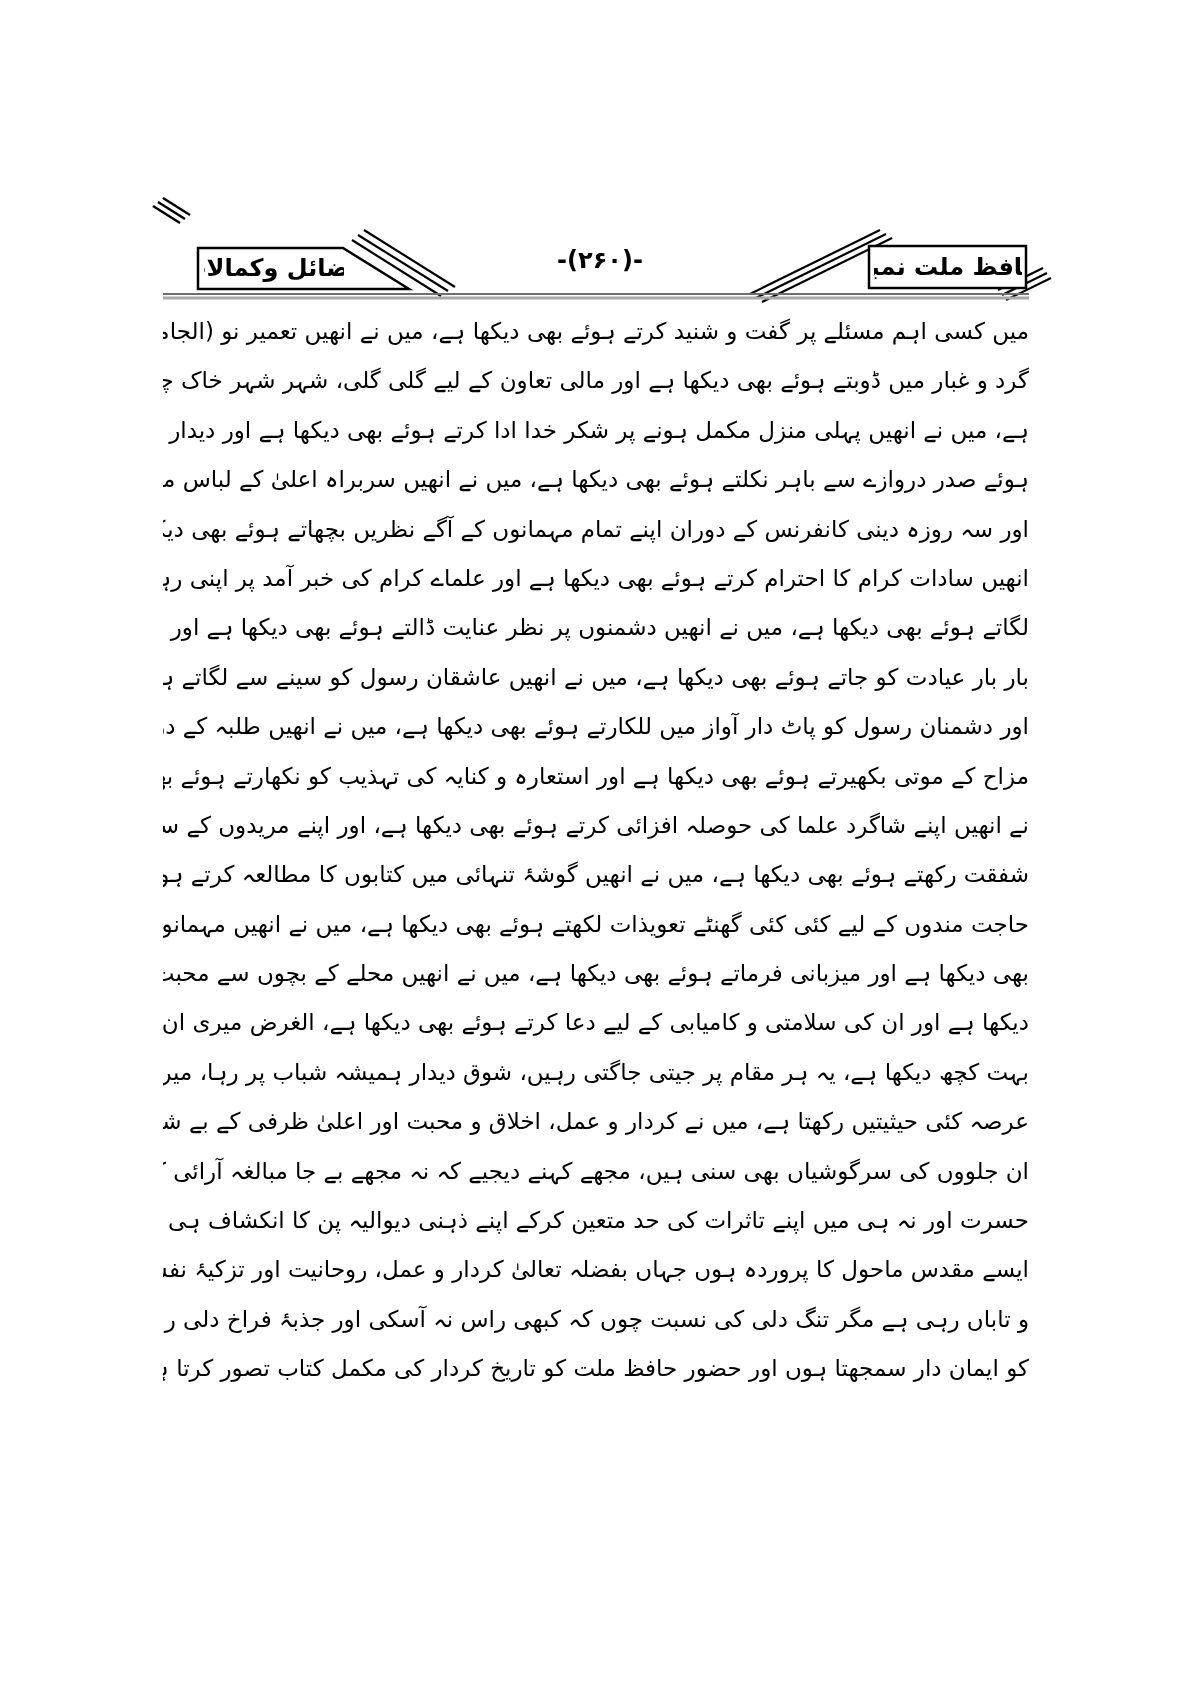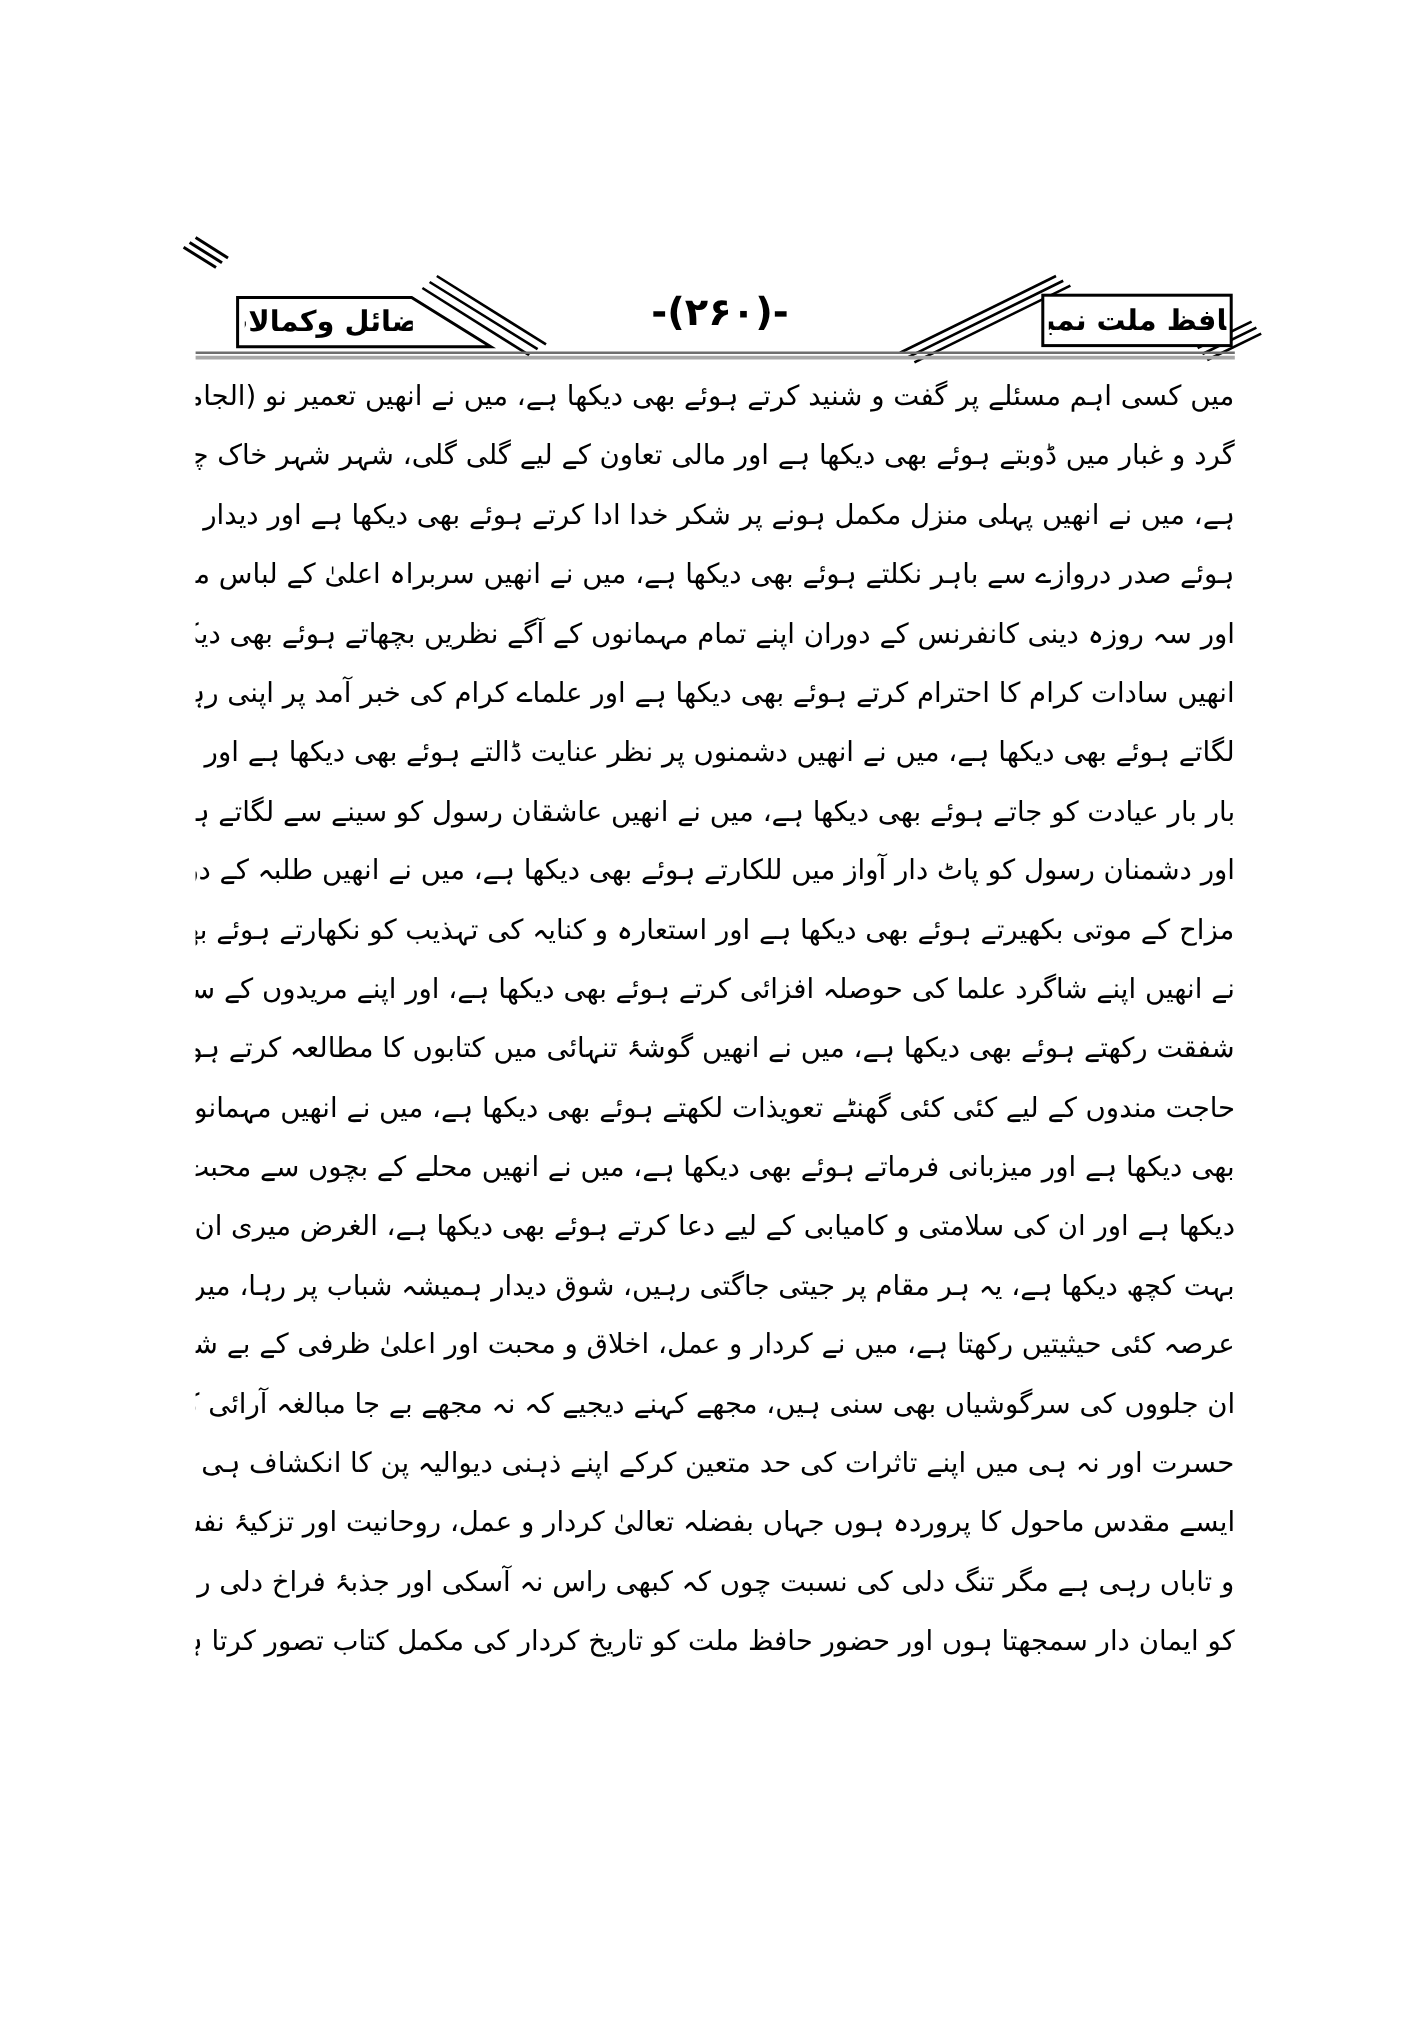--- a/index.html
+++ b/index.html
@@ -18,21 +18,21 @@
     position:absolute;
     display:flex; align-items:center; justify-content:center;
     font-size:24px; font-weight:bold;
     direction:rtl;
     white-space:nowrap; overflow:hidden;
   }
   .hdr-label.left  { left:204px; top:250px; width:140px; height:36px; }
   .hdr-label.right { left:874px; top:249px; width:148px; height:36px; }
   .page-number {
     position:absolute; left:535px; top:244px; width:130px; height:32px;
-    text-align:center; font-size:32px; font-weight:bold;
+    text-align:center; font-size:24px; font-weight:bold;
     direction:ltr;
     line-height:32px;
   }
   .body-text {
     position:absolute;
     left:163px; top:307px; width:866px;
     direction:rtl;
   }
   .text-line {
     height:49.4px;

